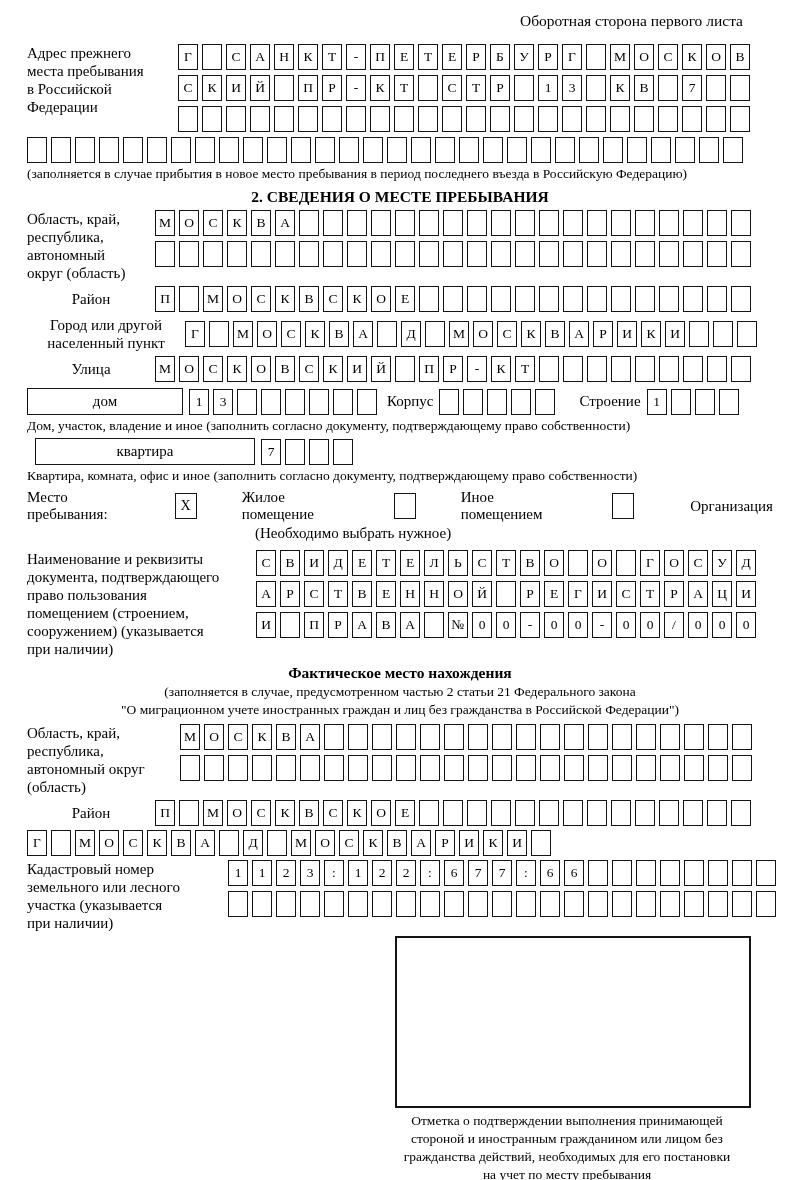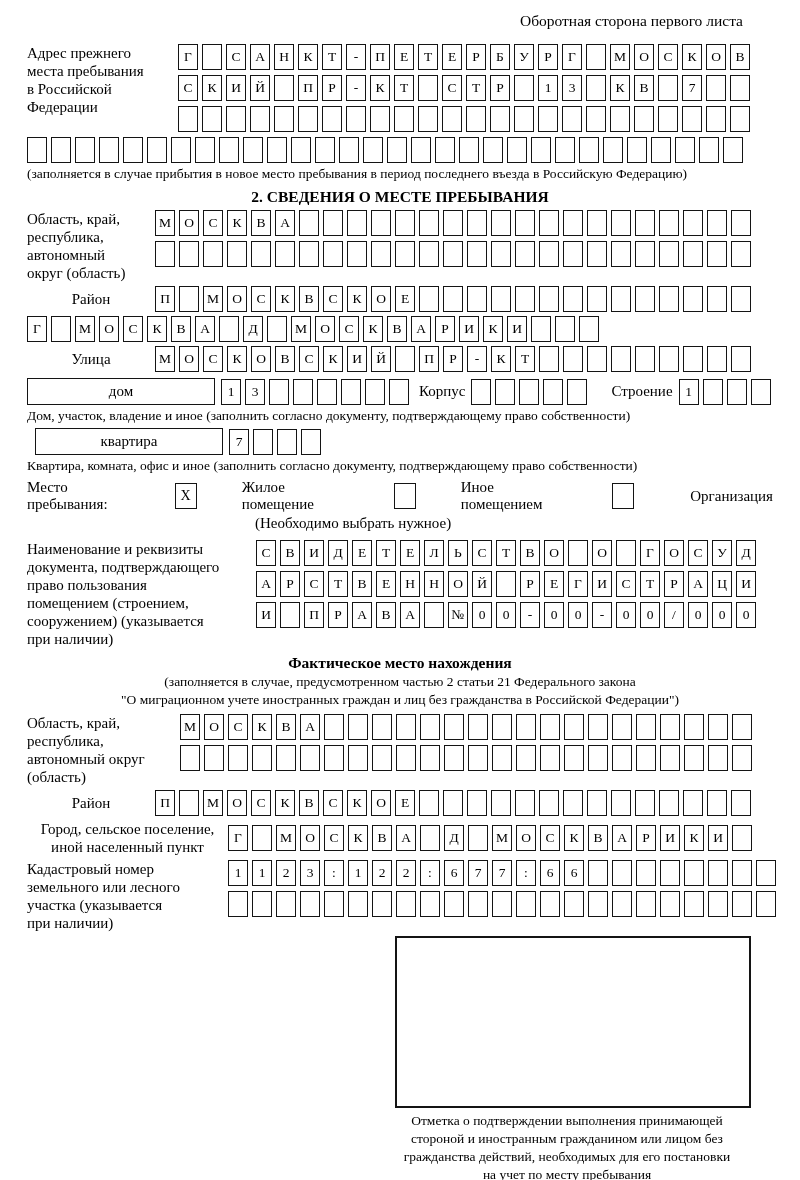--- a/index.html
+++ b/index.html
@@ -262,20 +262,22 @@
       <span class="cell"></span>
       <span class="cell"></span>
       <span class="cell"></span>
       <span class="cell"></span>
       <span class="cell"></span>
       <span class="cell"></span>
     </div>
 </div>
 
 <div class="frow">
+  <div class="label w158">Город или другой
+населенный пункт</div>
   <div class="cells">
       <span class="cell">Г</span>
       <span class="cell"></span>
       <span class="cell">М</span>
       <span class="cell">О</span>
       <span class="cell">С</span>
       <span class="cell">К</span>
       <span class="cell">В</span>
       <span class="cell">А</span>
       <span class="cell"></span>
@@ -322,21 +324,21 @@
       <span class="cell"></span>
       <span class="cell"></span>
       <span class="cell"></span>
       <span class="cell"></span>
       <span class="cell"></span>
       <span class="cell"></span>
     </div>
 </div>
 
 <div class="house-row">
-  <div class="widebox" style="width:188px">дом</div>
+  <div class="widebox" style="width:156px">дом</div>
   <div class="cells gap6">
       <span class="cell">1</span>
       <span class="cell">3</span>
       <span class="cell"></span>
       <span class="cell"></span>
       <span class="cell"></span>
       <span class="cell"></span>
       <span class="cell"></span>
       <span class="cell"></span>
     </div>
@@ -352,21 +354,21 @@
   <div class="cells">
       <span class="cell">1</span>
       <span class="cell"></span>
       <span class="cell"></span>
       <span class="cell"></span>
     </div>
 </div>
 <div class="note">Дом, участок, владение и иное (заполнить согласно документу, подтверждающему право собственности)</div>
 
 <div class="frow" style="margin-left:8px">
-  <div class="widebox" style="width:188px">квартира</div>
+  <div class="widebox" style="width:220px">квартира</div>
   <div class="cells gap6">
       <span class="cell">7</span>
       <span class="cell"></span>
       <span class="cell"></span>
       <span class="cell"></span>
     </div>
 </div>
 <div class="note">Квартира, комната, офис и иное (заполнить согласно документу, подтверждающему право собственности)</div>
 
 <div class="stay-row">
@@ -550,22 +552,20 @@
       <span class="cell"></span>
       <span class="cell"></span>
       <span class="cell"></span>
       <span class="cell"></span>
       <span class="cell"></span>
       <span class="cell"></span>
     </div>
 </div>
 
 <div class="frow">
-  <div class="label w201">Город, сельское поселение,
-иной населенный пункт</div>
   <div class="cells">
       <span class="cell">Г</span>
       <span class="cell"></span>
       <span class="cell">М</span>
       <span class="cell">О</span>
       <span class="cell">С</span>
       <span class="cell">К</span>
       <span class="cell">В</span>
       <span class="cell">А</span>
       <span class="cell"></span>

